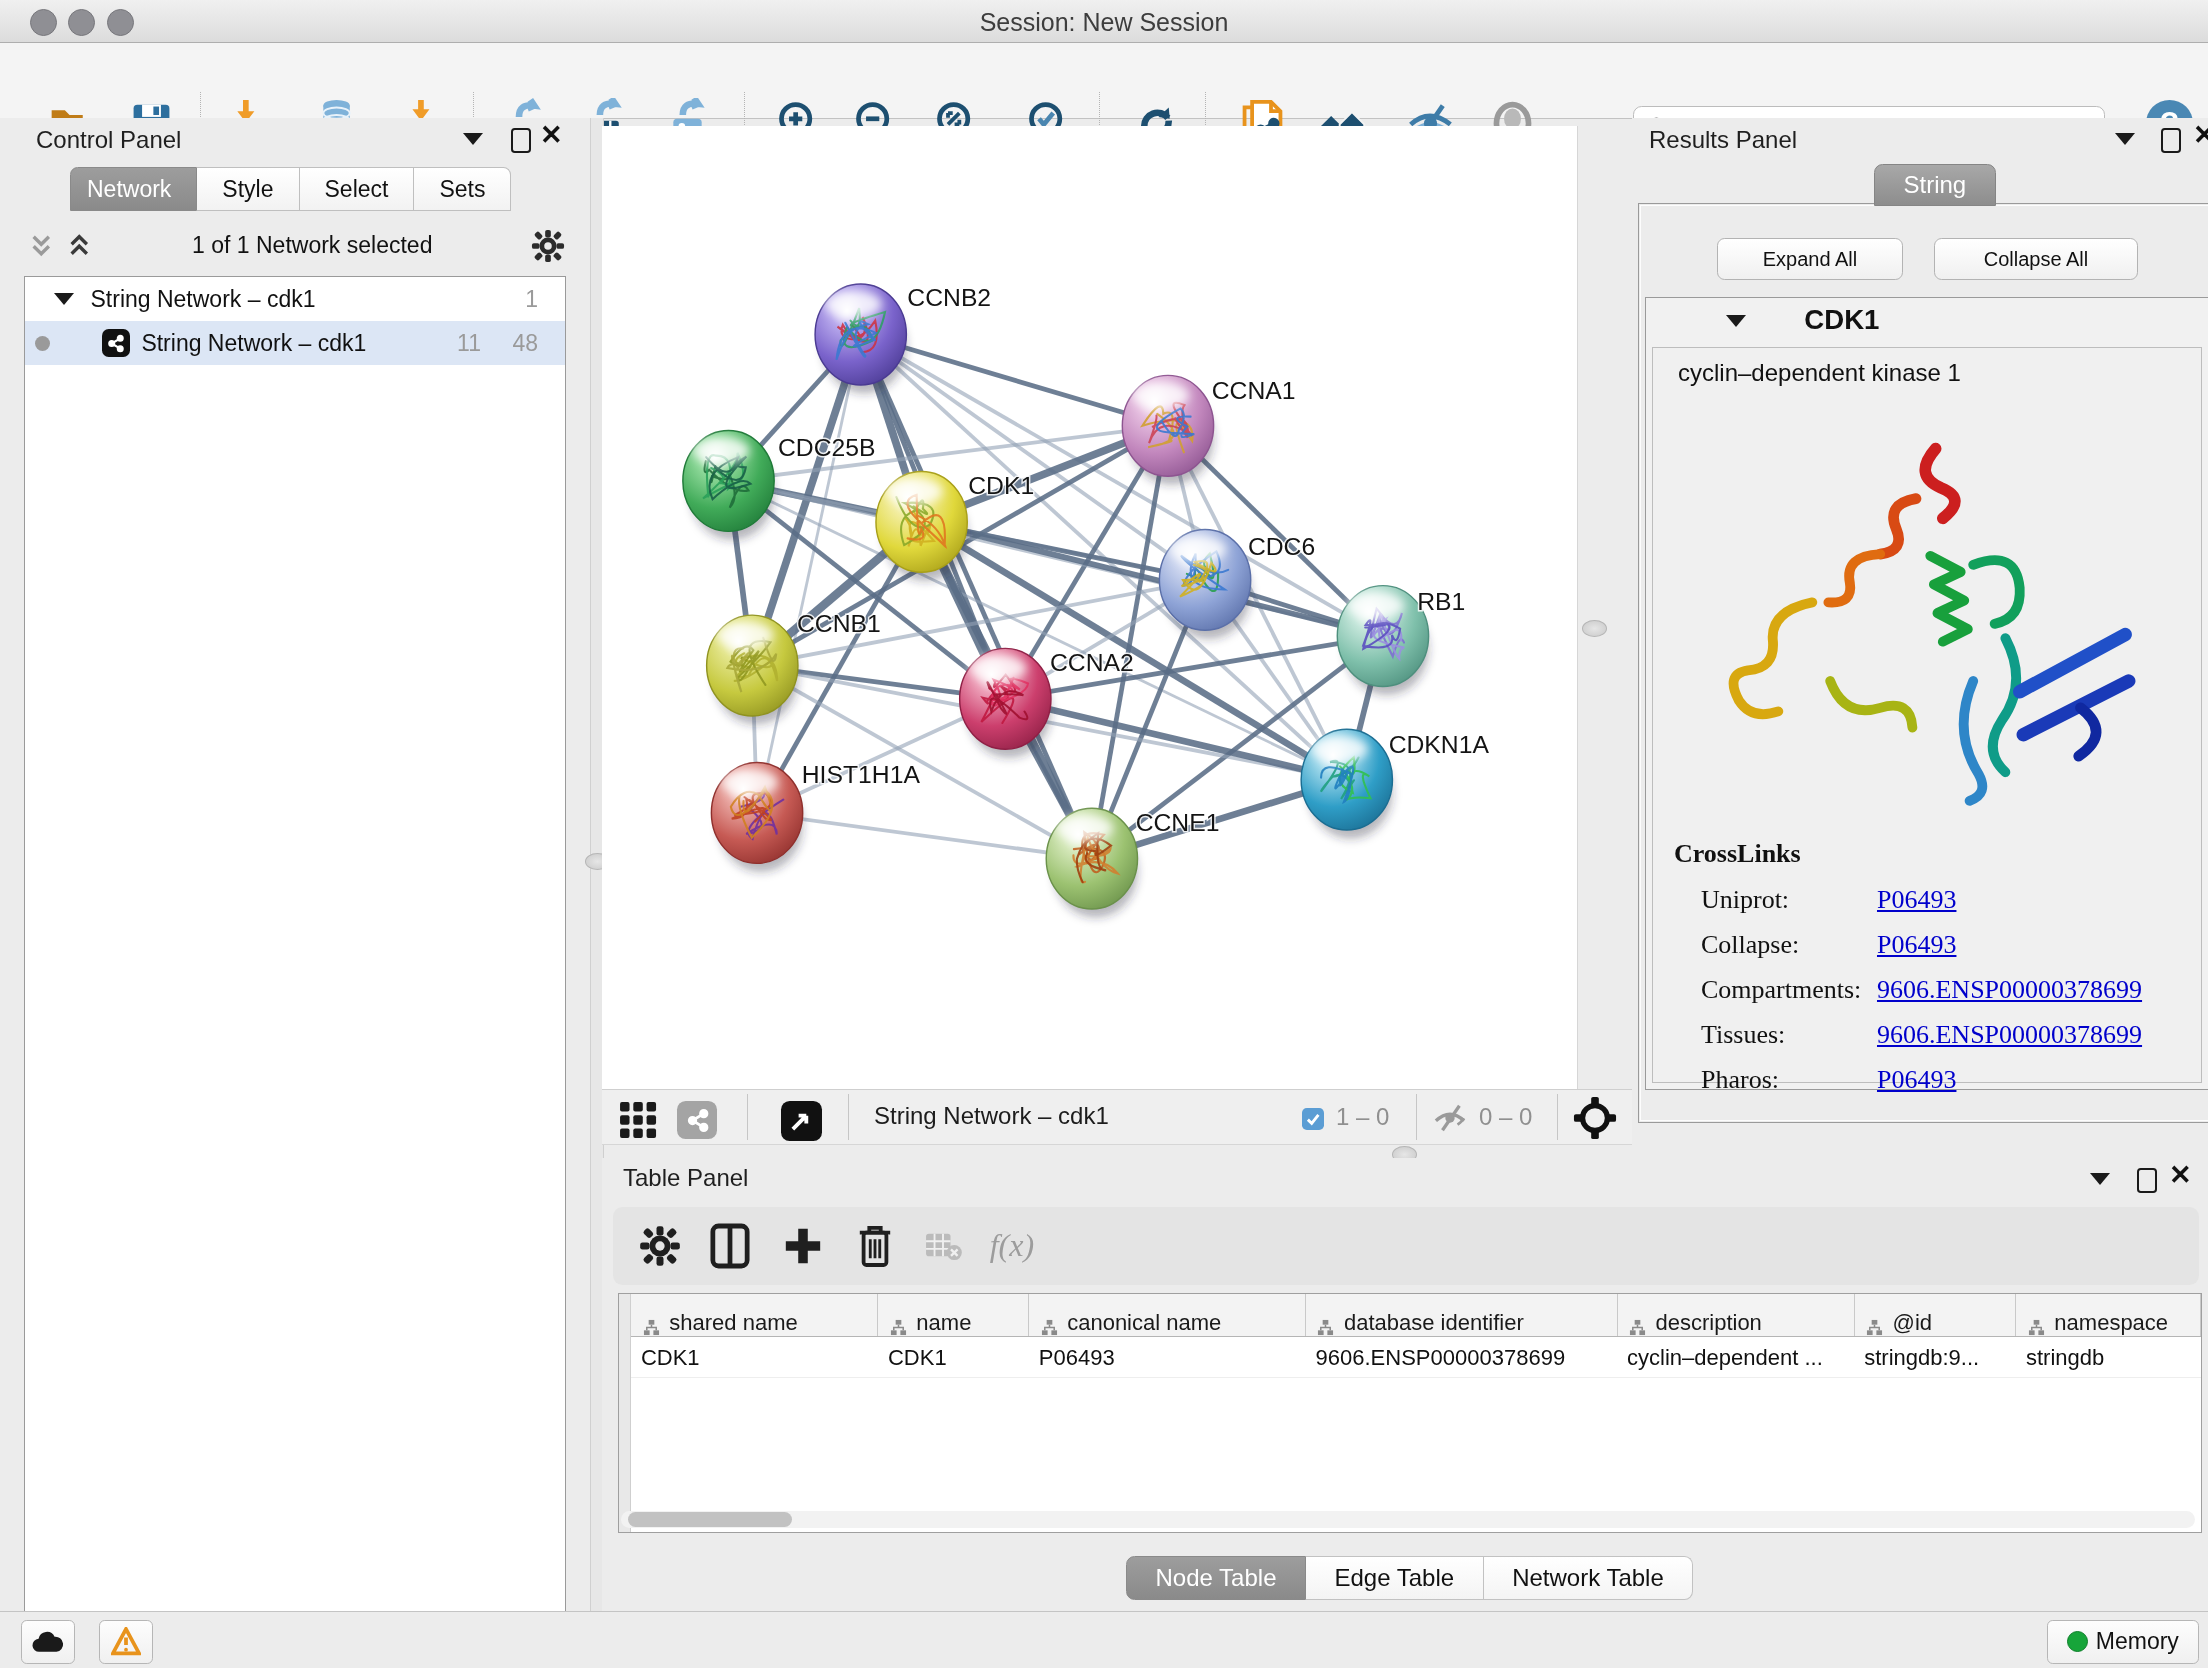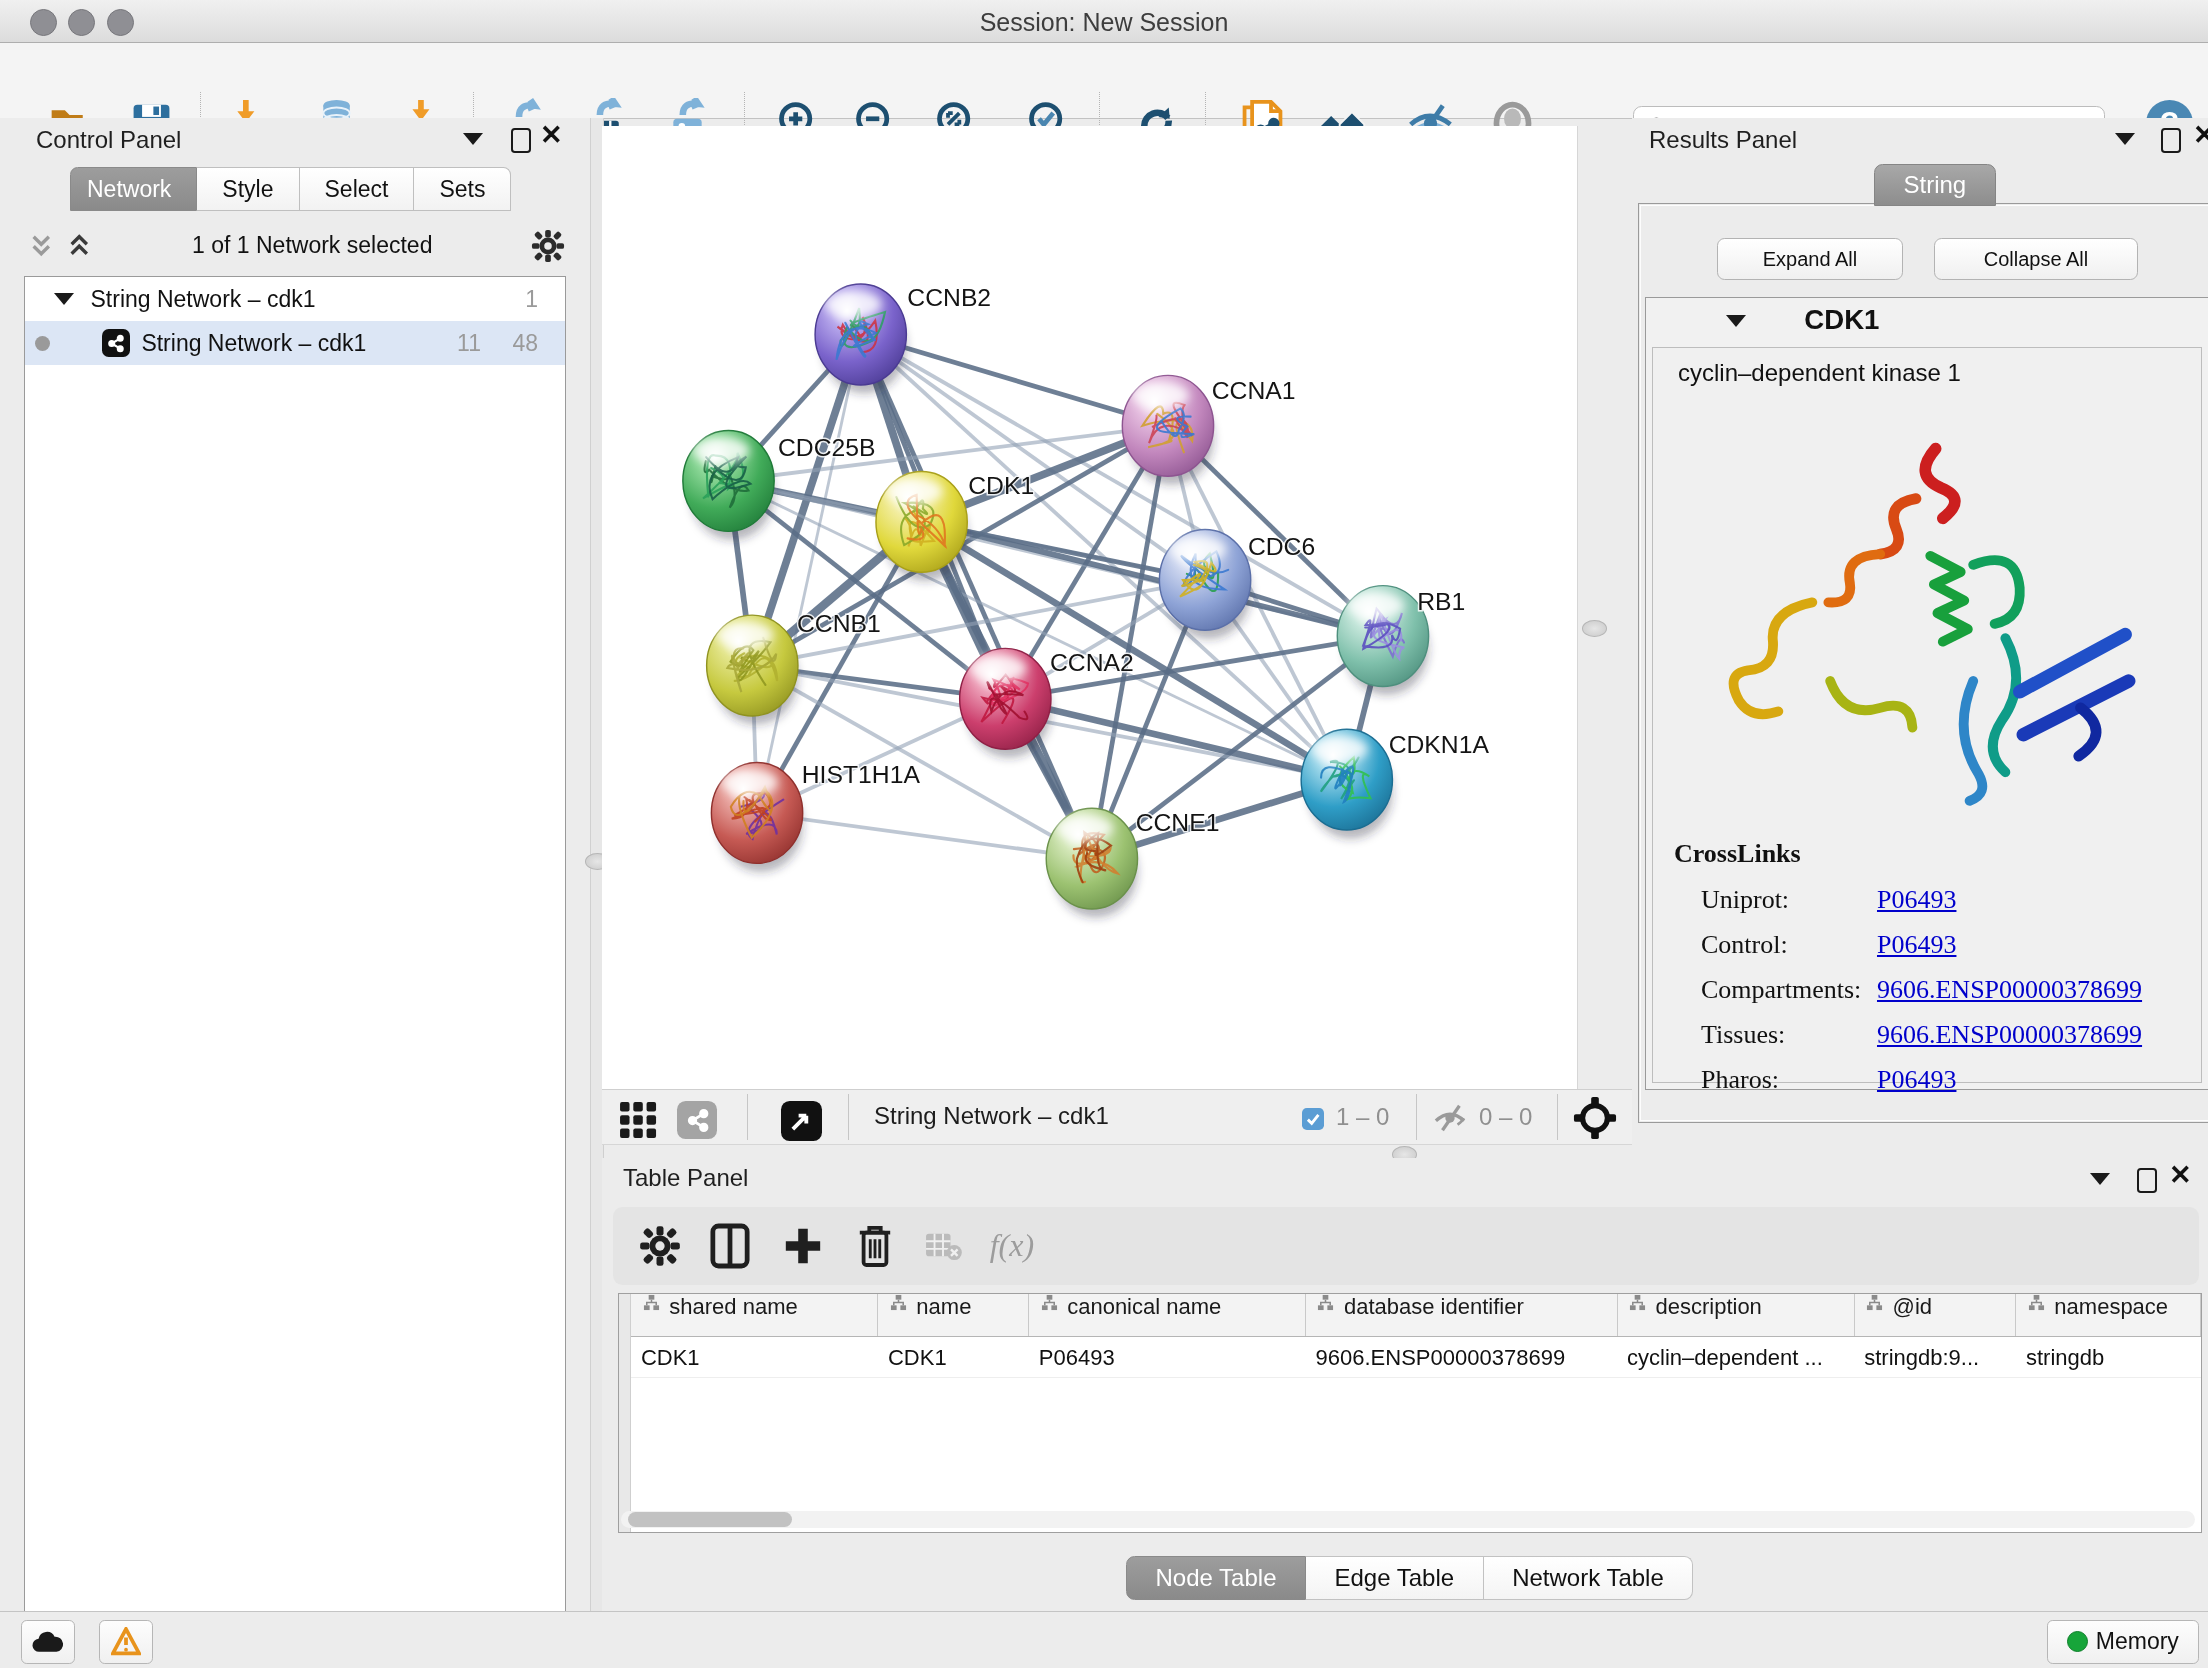--- a/index.html
+++ b/index.html
@@ -42,21 +42,21 @@
   .rbtn{position:absolute;height:40px;background:linear-gradient(#ffffff,#f0f0f0);border:1px solid #b3b3b3;border-radius:7.6px;font-size:20px;color:#111;display:flex;align-items:center;justify-content:center;cursor:pointer;}
   .serif{font-family:Liberation Serif, serif;}
   .xlink{color:#0000cc;text-decoration:underline;font-size:26px;font-family:"Liberation Serif",serif;cursor:pointer;}
   .xlabel{font-size:26px;color:#111;font-family:"Liberation Serif",serif;}
   
   #tablepanel{left:602px;top:1158px;width:1606px;height:453px;background:#ececec;}
   #ttoolbar{position:absolute;left:11.4px;top:49px;width:1586px;height:78px;background:#e4e4e4;border-radius:9.5px;}
   .tt-ico{position:absolute;top:13.3px;width:51px;height:51px;display:flex;align-items:center;justify-content:center;cursor:pointer;}
   #datatable{position:absolute;left:16px;top:135px;width:1584px;height:240px;background:#fff;border:1.9px solid #9f9f9f;box-sizing:border-box;}
   #thead{display:flex;height:42px;background:#f3f3f3;border-bottom:1.9px solid #b5b5b5;}
-  .th{display:flex;align-items:flex-start;font-size:22px;color:#1a1a1a;border-right:1px solid #c9c9c9;box-sizing:border-box;padding-left:11.4px;overflow:hidden;white-space:nowrap;}
+  .th{display:flex;align-items:flex-end;font-size:22px;color:#1a1a1a;border-right:1px solid #c9c9c9;box-sizing:border-box;padding-left:11.4px;overflow:hidden;white-space:nowrap;}
   .th span{margin-left:9.5px;}
   #trow{display:flex;height:40px;border-bottom:1px solid #eee;}
   .td{font-size:22px;color:#111;padding:7.6px 0 0 9.5px;box-sizing:border-box;overflow:hidden;white-space:nowrap;}
   #hscroll{position:absolute;left:1.9px;bottom:3.8px;width:1574px;height:17px;background:#f2f2f2;border-radius:8.6px;}
   #hthumb{position:absolute;left:7.6px;top:1px;width:164px;height:15px;background:#c2c2c2;border-radius:7.6px;}
   .btab{display:inline-block;height:42px;line-height:42px;padding:0 28.5px;font-size:24px;background:linear-gradient(#ffffff,#f4f4f4);border:1px solid #c2c2c2;border-left:none;color:#111;cursor:pointer;}
   .btab:first-child{border-left:1px solid #c2c2c2;border-radius:8.6px 0 0 8.6px;text-align:center;}
   .btab:last-child{border-radius:0 8.6px 8.6px 0;}
   .btab.active{background:linear-gradient(#9d9d9d,#8a8a8a);color:#fff;border-color:#8a8a8a;}
   
@@ -638,21 +638,21 @@
             <path d="M420 330 q36 28 -2 54" stroke="#1028a0" stroke-width="12"></path>
           </g>
         </svg>
         <div style="position:absolute;left:21px;top:491px;font-size:26px;font-weight:bold;color:#111" class="serif">CrossLinks</div>
         <div id="xlinks" style="position:absolute;left:48px;top:529px;width:476px">
             <div style="display: flex; height: 45px; align-items: center;">
               <span class="xlabel" style="width: 176px;">Uniprot:</span>
               <a class="xlink">P06493</a>
             </div>
             <div style="display: flex; height: 45px; align-items: center;">
-              <span class="xlabel" style="width: 176px;">Control:</span>
+              <span class="xlabel" style="width: 176px;">Collapse:</span>
               <a class="xlink">P06493</a>
             </div>
             <div style="display: flex; height: 45px; align-items: center;">
               <span class="xlabel" style="width: 176px;">Compartments:</span>
               <a class="xlink">9606.ENSP00000378699</a>
             </div>
             <div style="display: flex; height: 45px; align-items: center;">
               <span class="xlabel" style="width: 176px;">Tissues:</span>
               <a class="xlink">9606.ENSP00000378699</a>
             </div>

